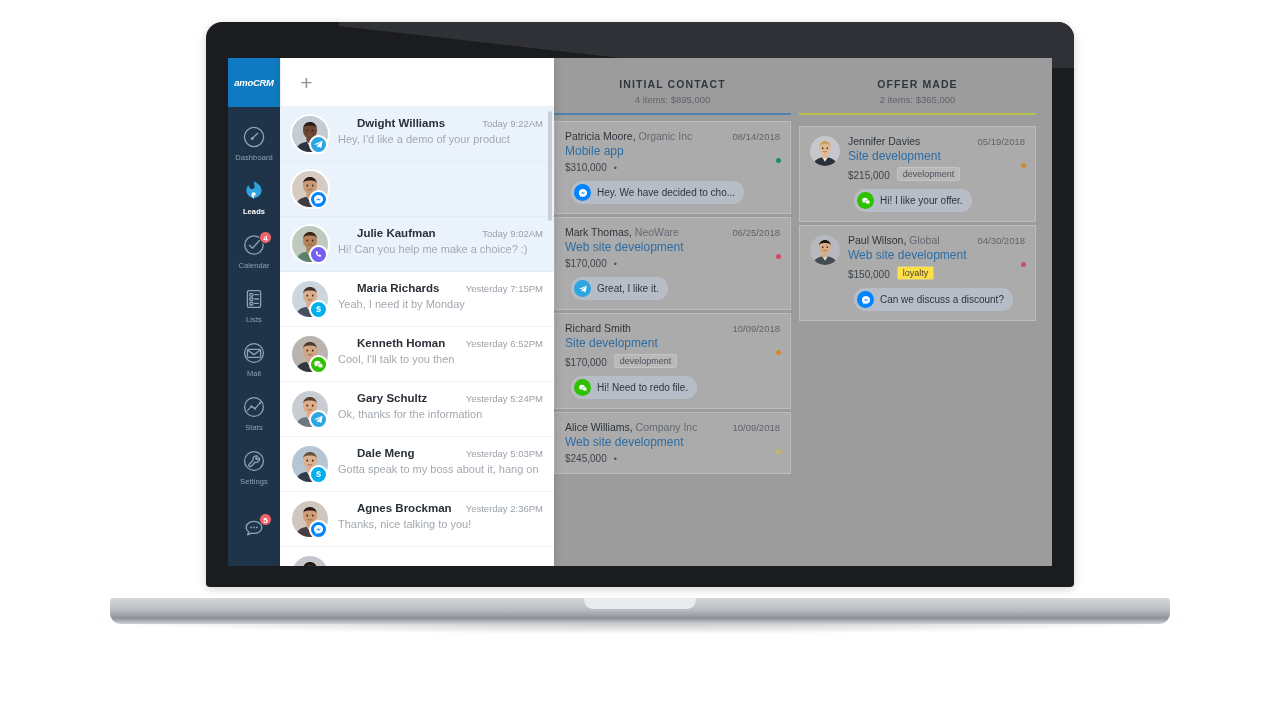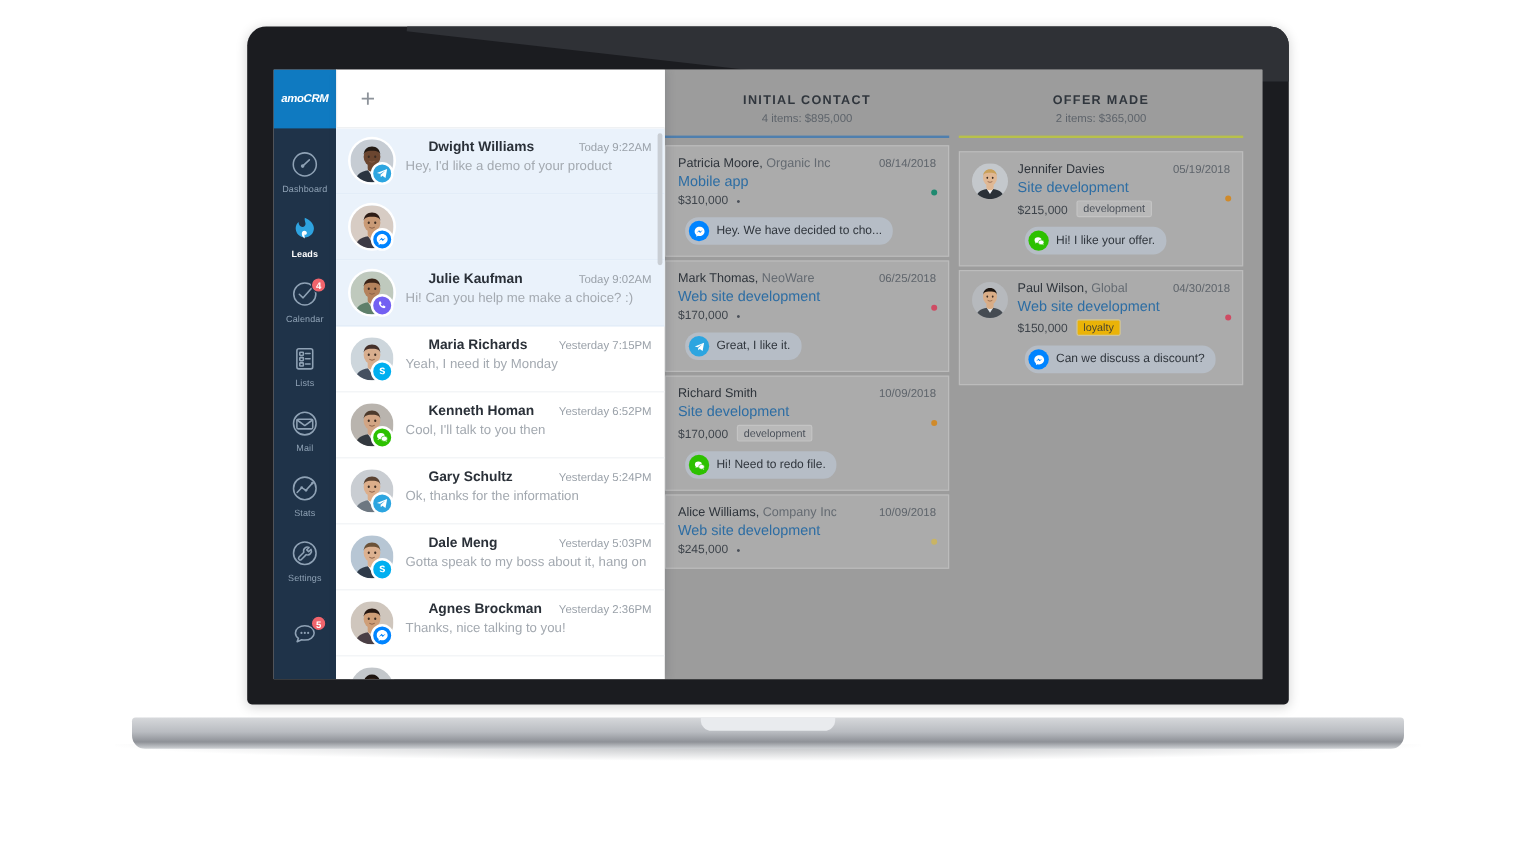--- a/index.html
+++ b/index.html
@@ -176,21 +176,21 @@
   .card-contact { font-size: 10.5px; color: #2e343b; white-space: nowrap; overflow: hidden; }
   .card-contact .co { color: #646a71; }
   .card-date { font-size: 9.5px; color: #5e646b; flex: 0 0 auto; }
   .card-title { font-size: 12px; color: #2d6da3; margin-top: 2px; }
   .card-meta { display: flex; align-items: flex-end; gap: 7px; margin-top: 4px; }
   .card-price { font-size: 10px; color: #3e444b; }
   .tag {
     font-size: 9px; padding: 1px 5px; border-radius: 2px;
     color: #4a5059; background: #b9b9b9; border: 1px solid #c4c4c4;
   }
-  .tag.loyalty { background: #eab308; border-color: #cfc59d; color: #4a4430; }
+  .tag.loyalty { background: #fde047; border-color: #cfc59d; color: #4a4430; }
   .dot {
     position: absolute; right: 9px; top: 36px;
     width: 5px; height: 5px; border-radius: 50%;
   }
   .card-msg {
     display: inline-flex; align-items: center; gap: 6px;
     background: #b6bdc6; border-radius: 11px;
     padding: 3px 9px 3px 3px; margin-top: 8px; margin-left: 6px;
   }
   .card-msg .cm-ic {

